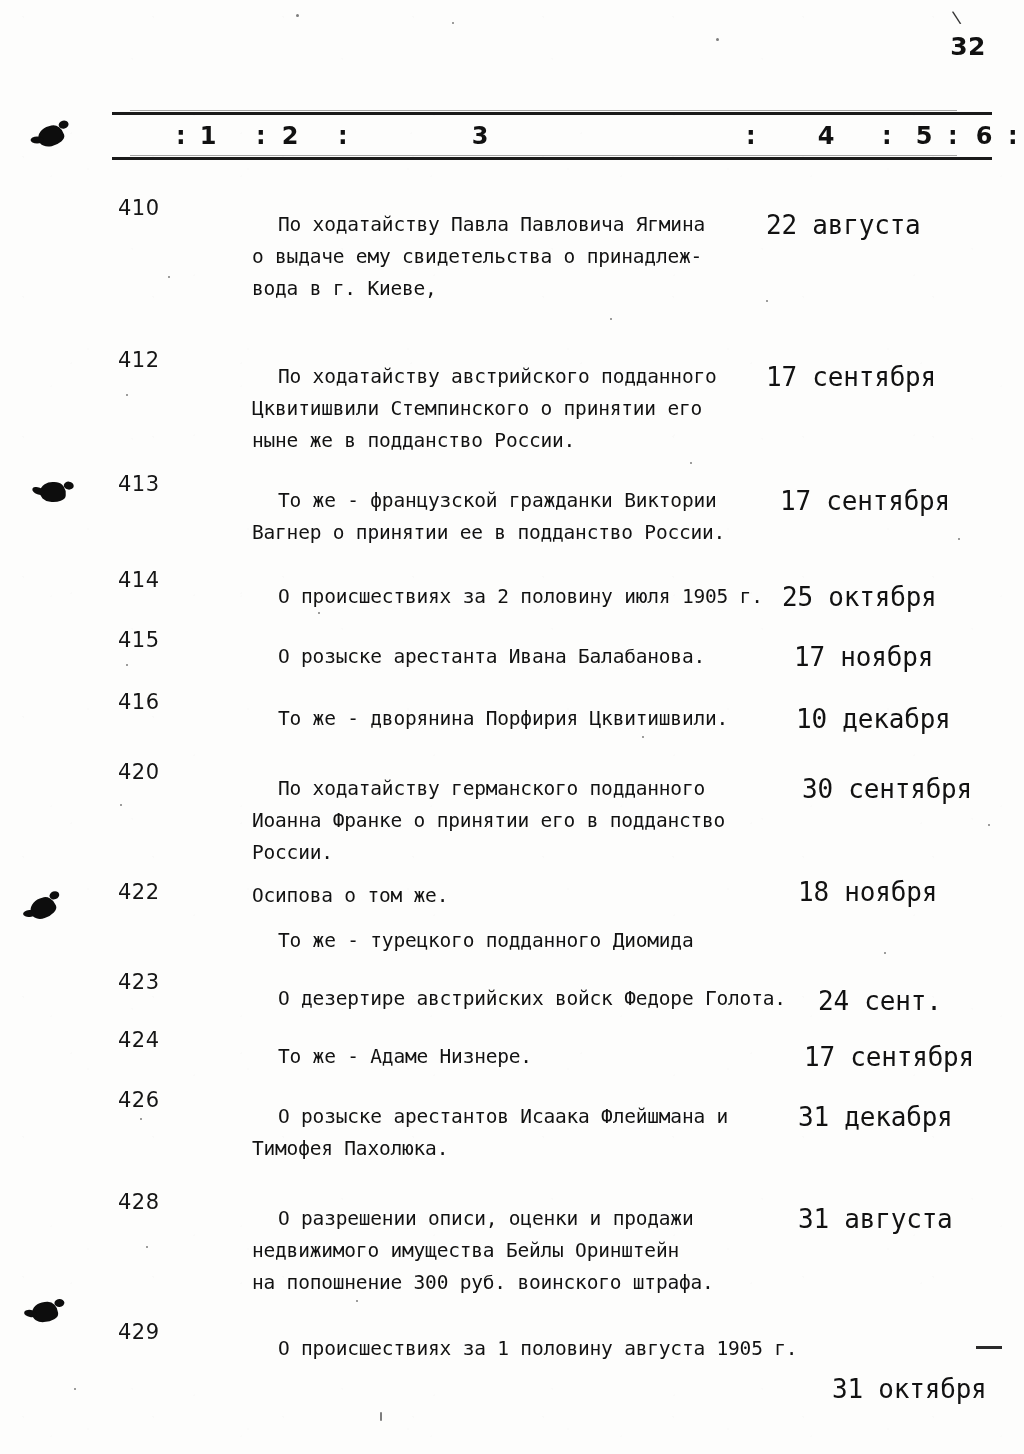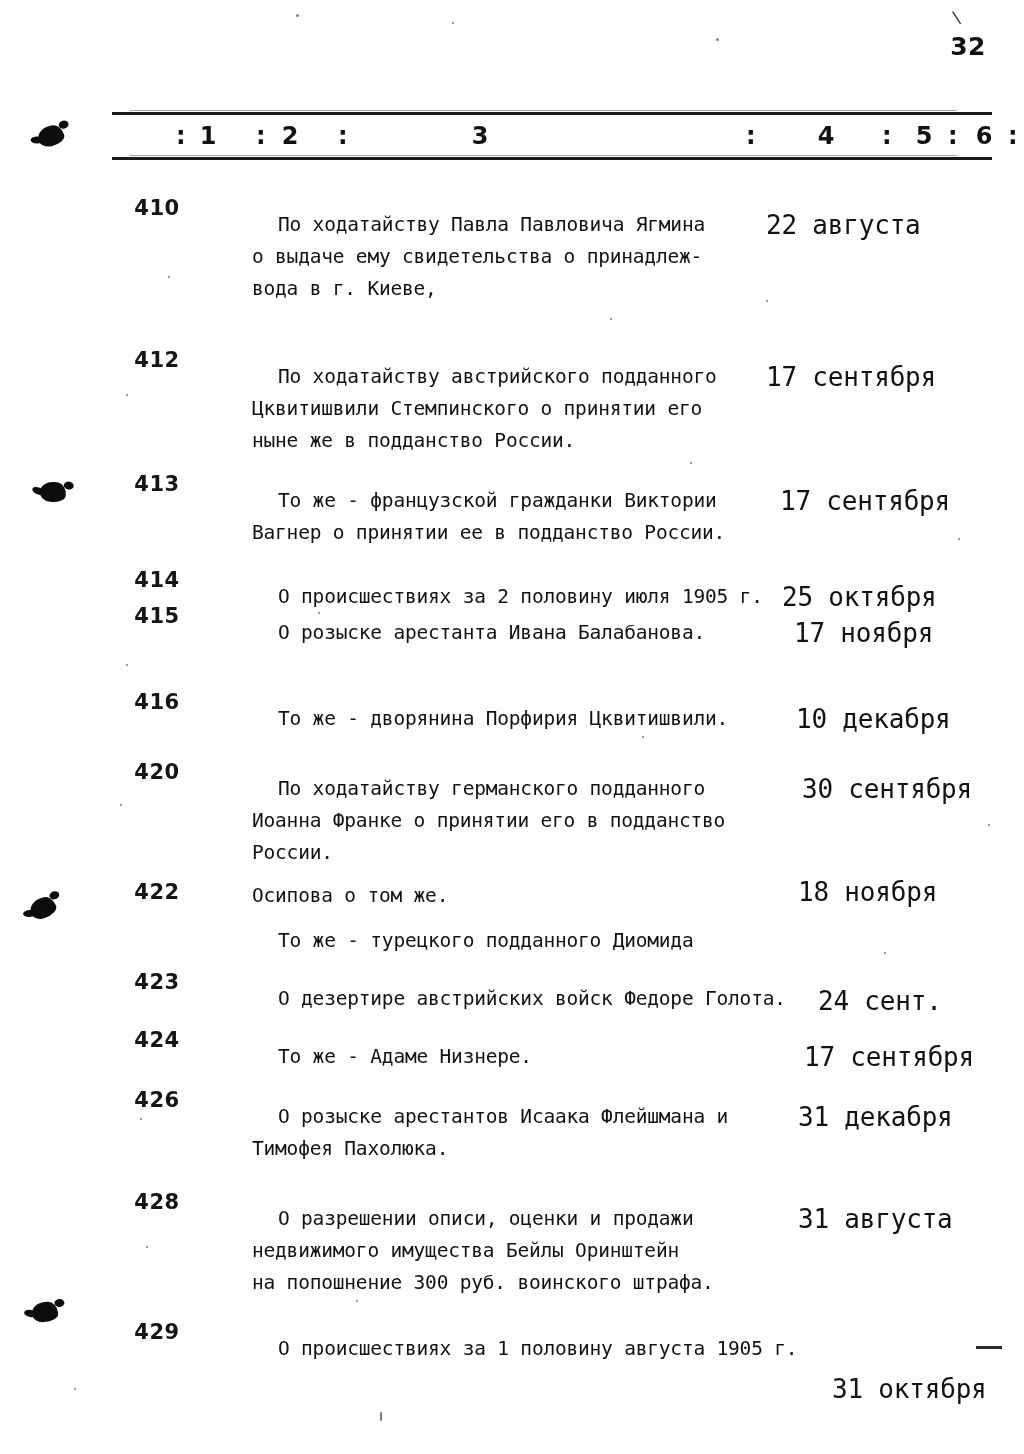--- a/index.html
+++ b/index.html
@@ -114,24 +114,24 @@
   }
   .record {
     position: relative;
     width: 100%;
   }
   .rec-num {
     position: absolute;
     left: 118px;
     top: 0;
     width: 78px;
-    text-align: center;
+    text-align: left;
     font-family: "DejaVu Sans", "Liberation Sans", sans-serif;
     font-size: 21px;
-    font-weight: 700;
+    font-weight: 400;
     letter-spacing: 0.5px;
     color: #151515;
   }
   .rec-body {
     margin-left: 252px;
     margin-right: 24px;
     position: relative;
   }
   .rec-line {
     font-size: 19.5px;
@@ -254,21 +254,21 @@
           <div class="rec-date" style="left: 528px; top: 0px;">17 сентября</div>
         </div>
       </div>
       <div class="record" style="position: absolute; left: 0px; top: 388px; width: 1024px;">
         <div class="rec-num">414</div>
         <div class="rec-body">
           <div class="rec-line indent">О происшествиях за 2 половину июля 1905 г.</div>
           <div class="rec-date" style="left: 530px; top: 0px;">25 октября</div>
         </div>
       </div>
-      <div class="record" style="position: absolute; left: 0px; top: 424px; width: 1024px;">
+      <div class="record" style="position: absolute; left: 0px; top: 448px; width: 1024px;">
         <div class="rec-num">415</div>
         <div class="rec-body">
           <div class="rec-line indent">О розыске арестанта Ивана Балабанова.</div>
           <div class="rec-date" style="left: 542px; top: 0px;">17 ноября</div>
         </div>
       </div>
       <div class="record" style="position: absolute; left: 0px; top: 510px; width: 1024px;">
         <div class="rec-num">416</div>
         <div class="rec-body">
           <div class="rec-line indent">То же - дворянина Порфирия Цквитишвили.</div>

